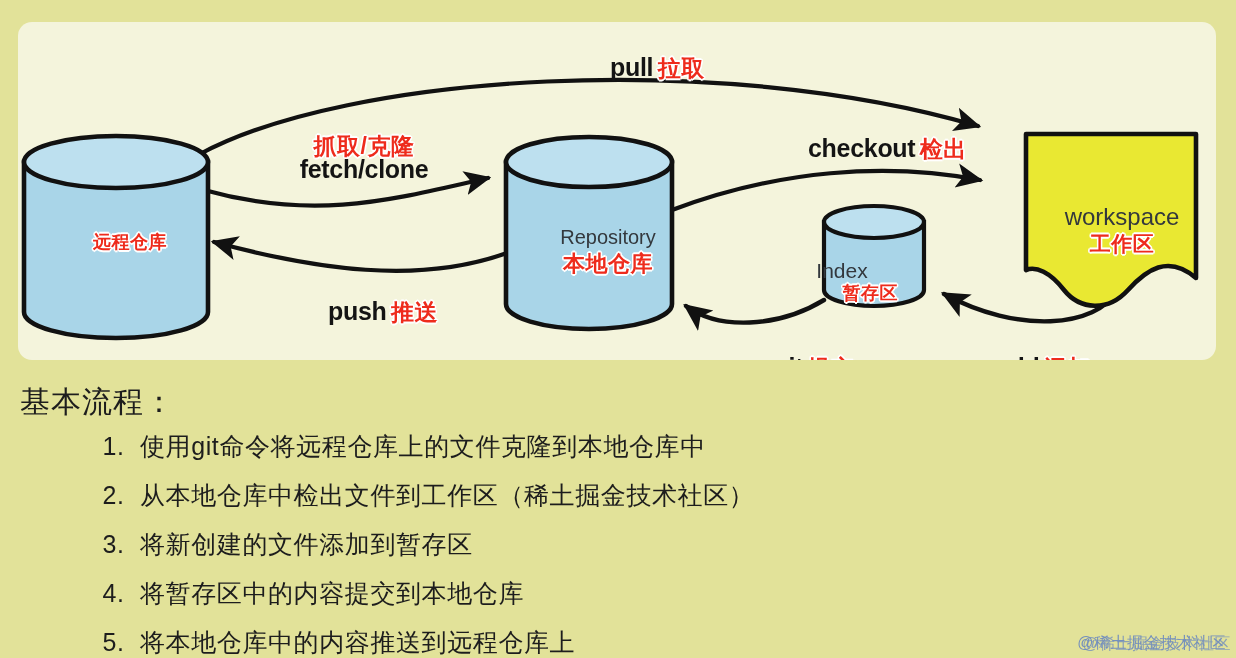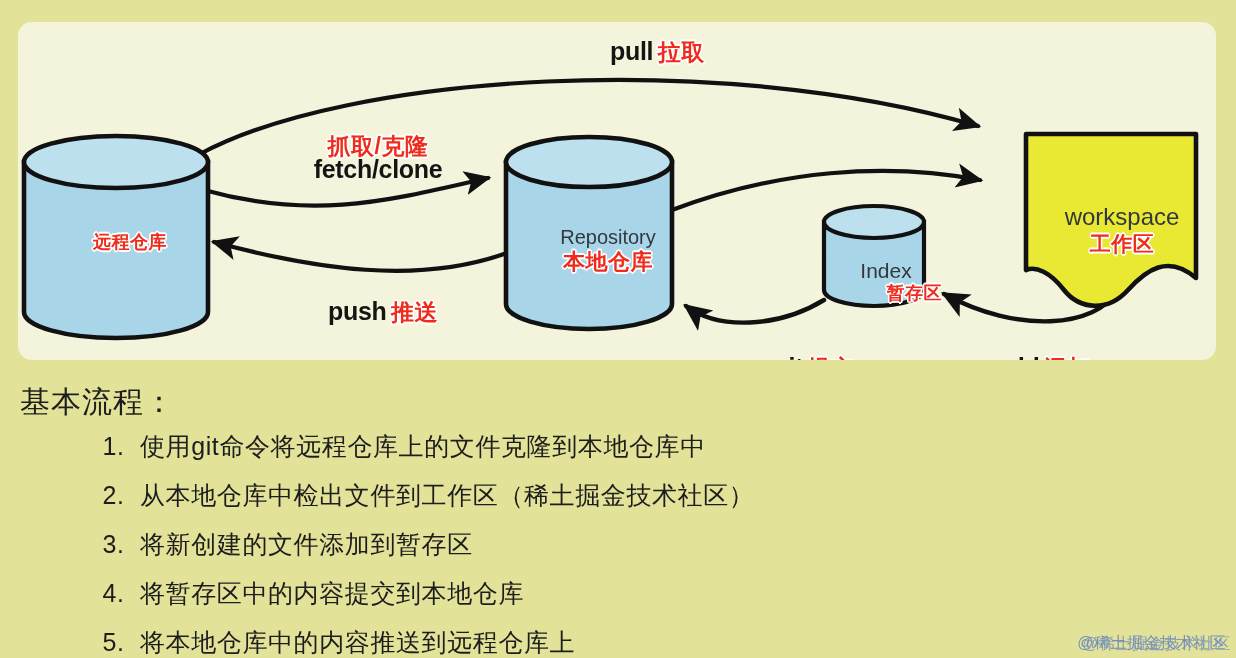--- a/index.html
+++ b/index.html
@@ -61,23 +61,23 @@
        1.2px 1.2px 0 #ffffff, -1.2px 1.2px 0 #ffffff,
        1.2px -1.2px 0 #ffffff, -1.2px -1.2px 0 #ffffff;
   }
 
   #remote-label    { left: 14px;  top: 208px; width: 196px; }
   #remote-label .node-en { font-size: 25px; }
   #remote-label .node-cn { font-size: 18px; margin-top: 3px; }
 
   #repository-label { left: 490px; top: 205px; width: 200px; }
   #repository-label .node-en { font-size: 20px; }
-  #repository-label .node-cn { font-size: 22px; margin-top: 3px; font-family: Liberation Mono, monospace; }
-
-  #index-label     { left: 812px; top: 238px; width: 112px; }
+  #repository-label .node-cn { font-size: 22px; margin-top: 3px; }
+
+  #index-label     { left: 768px; top: 238px; width: 112px; }
   #index-label .node-en { font-size: 21px; }
   #index-label .node-cn { font-size: 18px; margin-top: 1px; text-align: right; }
 
   #workspace-label { left: 1018px; top: 182px; width: 172px; }
   #workspace-label .node-en { font-size: 24px; }
   #workspace-label .node-cn { font-size: 21px; margin-top: 3px; }
 
   
   .edge-label {
     position: absolute;
@@ -99,22 +99,22 @@
     text-shadow:
        1.6px 0 0 #ffffff, -1.6px 0 0 #ffffff,
        0 1.6px 0 #ffffff, 0 -1.6px 0 #ffffff,
        1.2px 1.2px 0 #ffffff, -1.2px 1.2px 0 #ffffff,
        1.2px -1.2px 0 #ffffff, -1.2px -1.2px 0 #ffffff;
   }
   .edge-stack { text-align: center; }
   .edge-stack .edge-cn { display: block; }
   .edge-stack .edge-en { display: block; margin-top: -2px; }
 
-  #label-pull      { left: 592px; top: 16px; }
-  #label-fetch     { left: 270px; top: 112px; width: 180px; }
+  #label-pull      { left: 592px; top: 32px; }
+  #label-fetch     { left: 256px; top: 112px; width: 180px; }
   #label-push      { left: 310px; top: 276px; }
   #label-checkout  { left: 790px; top: 113px; }
   #label-commit    { left: 698px; top: 332px; }
   #label-add       { left: 978px; top: 332px; }
 
   
   #prose {
     position: absolute;
     left: 0;
     top: 370px;
@@ -236,20 +236,24 @@
   <div class="edge-label edge-stack" id="label-fetch">
     <span class="edge-cn">抓取/克隆</span>
     <span class="edge-en">fetch/clone</span>
   </div>
 
   <div class="edge-label" id="label-push">
     <span class="edge-en">push</span>
     <span class="edge-cn">推送</span>
   </div>
 
+  <div class="edge-label" id="label-checkout">
+    <span class="edge-en">checkout</span>
+    <span class="edge-cn">检出</span>
+  </div>
 
   <div class="edge-label" id="label-commit">
     <span class="edge-en">commit</span>
     <span class="edge-cn">提交</span>
   </div>
 
   <div class="edge-label" id="label-add">
     <span class="edge-en">add</span>
     <span class="edge-cn">添加</span>
   </div>

